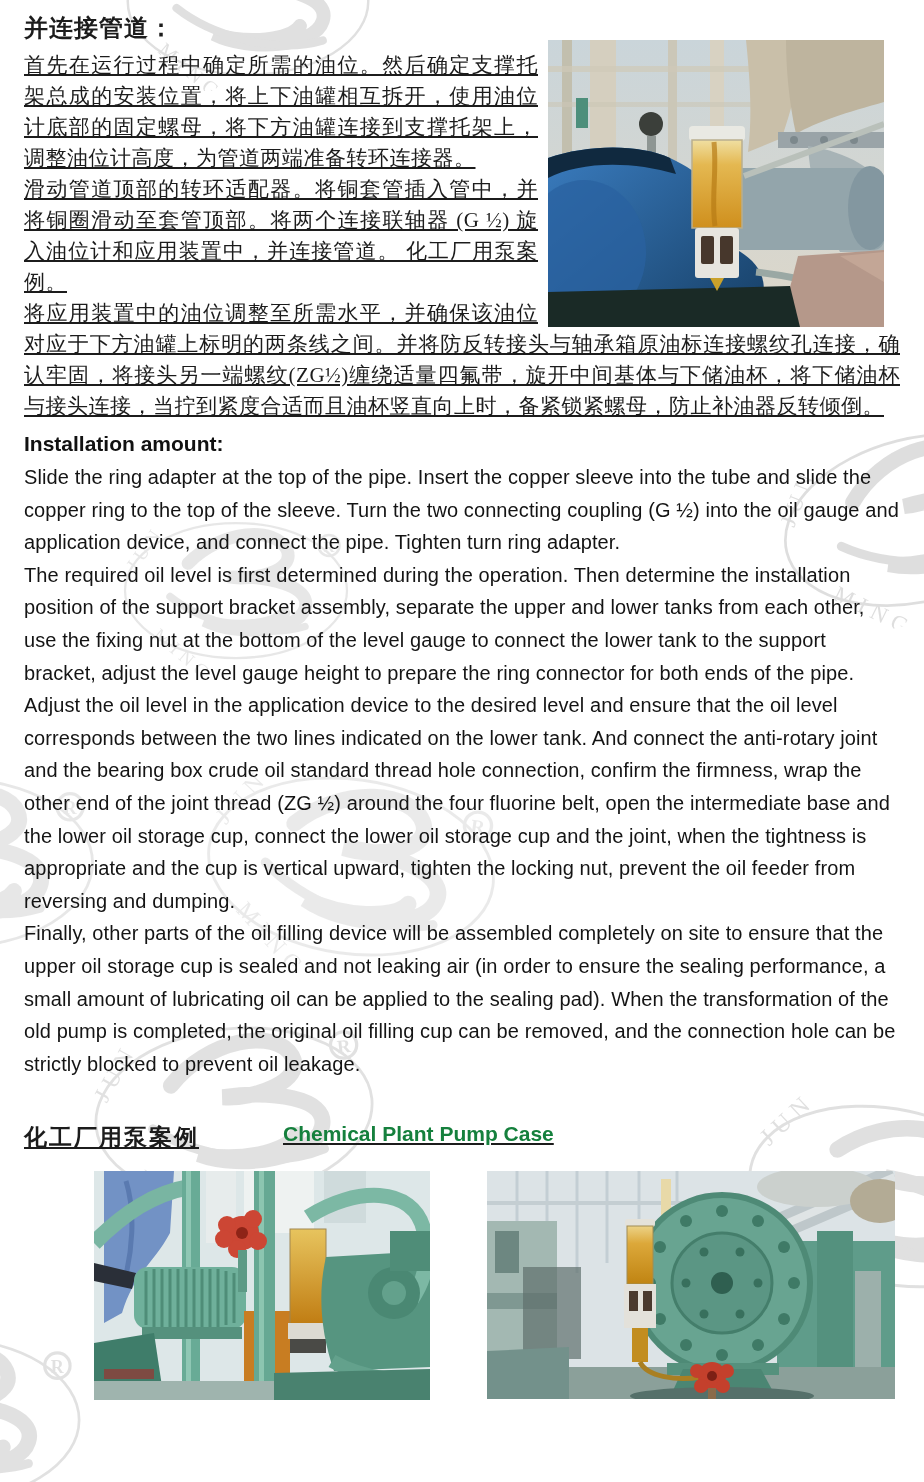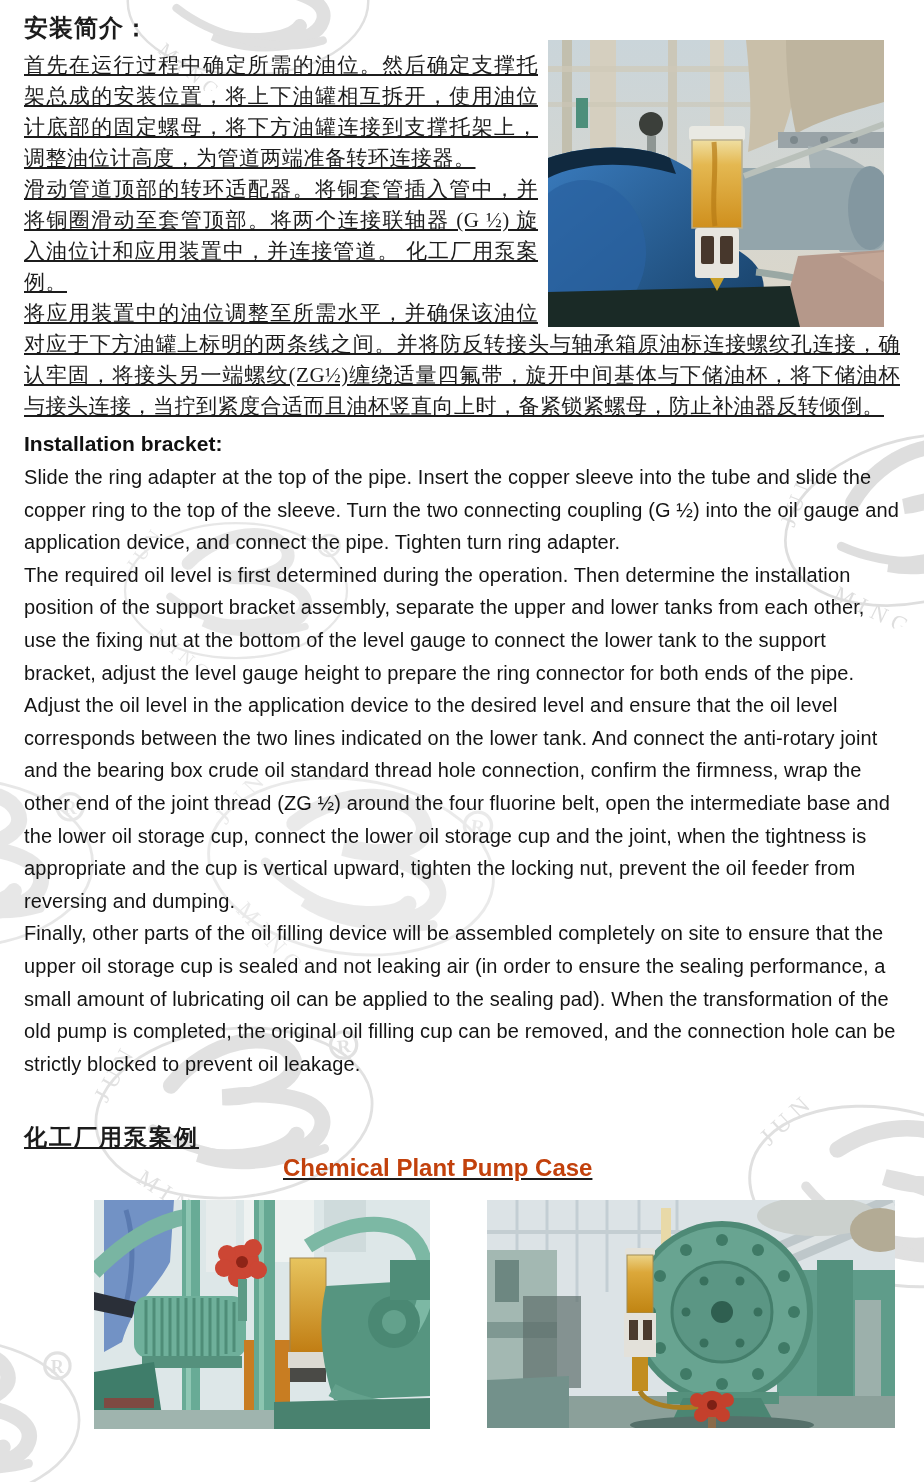--- a/index.html
+++ b/index.html
@@ -36,21 +36,21 @@
     font-size:20px;line-height:32.6px;color:#141414;letter-spacing:0.1px;
   }
   .en-block p{margin:0;}
   
   .case-heading{
     display:flex;align-items:flex-start;margin-top:42px;text-decoration:underline;
   }
   .case-title-cn{font-size:23px;font-weight:bold;letter-spacing:2px;}
   .case-title-en{
     font-family:"Liberation Sans","DejaVu Sans",sans-serif;
-    font-size:24px;font-weight:bold;margin-left:84px;color:#c2410c;margin-top:32px;
+    font-size:21px;font-weight:bold;margin-left:84px;color:#15803d;
   }
   .case-photos{display:flex;margin-top:18px;}
   .photo-bl{width:336px;height:229px;margin-left:70px;display:block;}
   .photo-br{width:408px;height:228px;margin-left:57px;display:block;}
 </style>
 </head>
 <body>
 
 <div class="page">
 
@@ -90,21 +90,21 @@
     </svg>
   <svg class="wm" style="left:736px;top:1090px;width:310px;height:213px;opacity:.40;transform:rotate(12deg)">
       <use href="#wmstamp"></use>
     </svg>
   <svg class="wm" style="left:-200px;top:1320px;width:290px;height:200px;opacity:.38">
       <use href="#wmstamp"></use>
     </svg>
 
   <div class="content">
 
-    <h1 class="cn-title">安装简介：</h1>
+    <h1 class="cn-title">并连接管道：</h1>
 
     <div class="cn-block">
 
       <svg class="photo-top" viewBox="0 0 336 287" role="img" aria-label="constant-level-oiler-installed-on-blue-pump-photo">
         <defs>
           <linearGradient id="p1sky" x1="0" y1="0" x2="0" y2="1">
             <stop offset="0" stop-color="#cad5da"></stop>
               <stop offset="1" stop-color="#ddd7c9"></stop>
           </linearGradient>
           <linearGradient id="p1oil" x1="0" y1="0" x2="0" y2="1">
@@ -151,21 +151,21 @@
         <rect x="153" y="196" width="13" height="28" rx="2" fill="#47372c"></rect>
         <rect x="172" y="196" width="13" height="28" rx="2" fill="#47372c"></rect>
         <path d="M162,238 L176,238 L169,251 Z" fill="#caa22b"></path>
       </svg>
 
       <p>首先在运行过程中确定所需的油位。然后确定支撑托架总成的安装位置，将上下油罐相互拆开，使用油位计底部的固定螺母，将下方油罐连接到支撑托架上，调整油位计高度，为管道两端准备转环连接器。</p>
       <p>滑动管道顶部的转环适配器。将铜套管插入管中，并将铜圈滑动至套管顶部。将两个连接联轴器 (G ½) 旋入油位计和应用装置中，并连接管道。 化工厂用泵案例。</p>
       <p>将应用装置中的油位调整至所需水平，并确保该油位对应于下方油罐上标明的两条线之间。并将防反转接头与轴承箱原油标连接螺纹孔连接，确认牢固，将接头另一端螺纹(ZG½)缠绕适量四氟带，旋开中间基体与下储油杯，将下储油杯与接头连接，当拧到紧度合适而且油杯竖直向上时，备紧锁紧螺母，防止补油器反转倾倒。</p>
     </div>
 
-    <h2 class="en-title">Installation bracket:</h2>
+    <h2 class="en-title">Installation amount:</h2>
 
     <div class="en-block">
       <p>Slide the ring adapter at the top of the pipe. Insert the copper sleeve into the tube and slide the copper ring to the top of the sleeve. Turn the two connecting coupling (G ½) into the oil gauge and application device, and connect the pipe. Tighten turn ring adapter.</p>
       <p>The required oil level is first determined during the operation. Then determine the installation position of the support bracket assembly, separate the upper and lower tanks from each other, use the fixing nut at the bottom of the level gauge to connect the lower tank to the support bracket, adjust the level gauge height to prepare the ring connector for both ends of the pipe.</p>
       <p>Adjust the oil level in the application device to the desired level and ensure that the oil level corresponds between the two lines indicated on the lower tank. And connect the anti-rotary joint and the bearing box crude oil standard thread hole connection, confirm the firmness, wrap the other end of the joint thread (ZG ½) around the four fluorine belt, open the intermediate base and the lower oil storage cup, connect the lower oil storage cup and the joint, when the tightness is appropriate and the cup is vertical upward, tighten the locking nut, prevent the oil feeder from reversing and dumping.</p>
       <p>Finally, other parts of the oil filling device will be assembled completely on site to ensure that the upper oil storage cup is sealed and not leaking air (in order to ensure the sealing performance, a small amount of lubricating oil can be applied to the sealing pad). When the transformation of the old pump is completed, the original oil filling cup can be removed, and the connection hole can be strictly blocked to prevent oil leakage.</p>
     </div>
 
     <div class="case-heading">
       <span class="case-title-cn">化工厂用泵案例</span>

